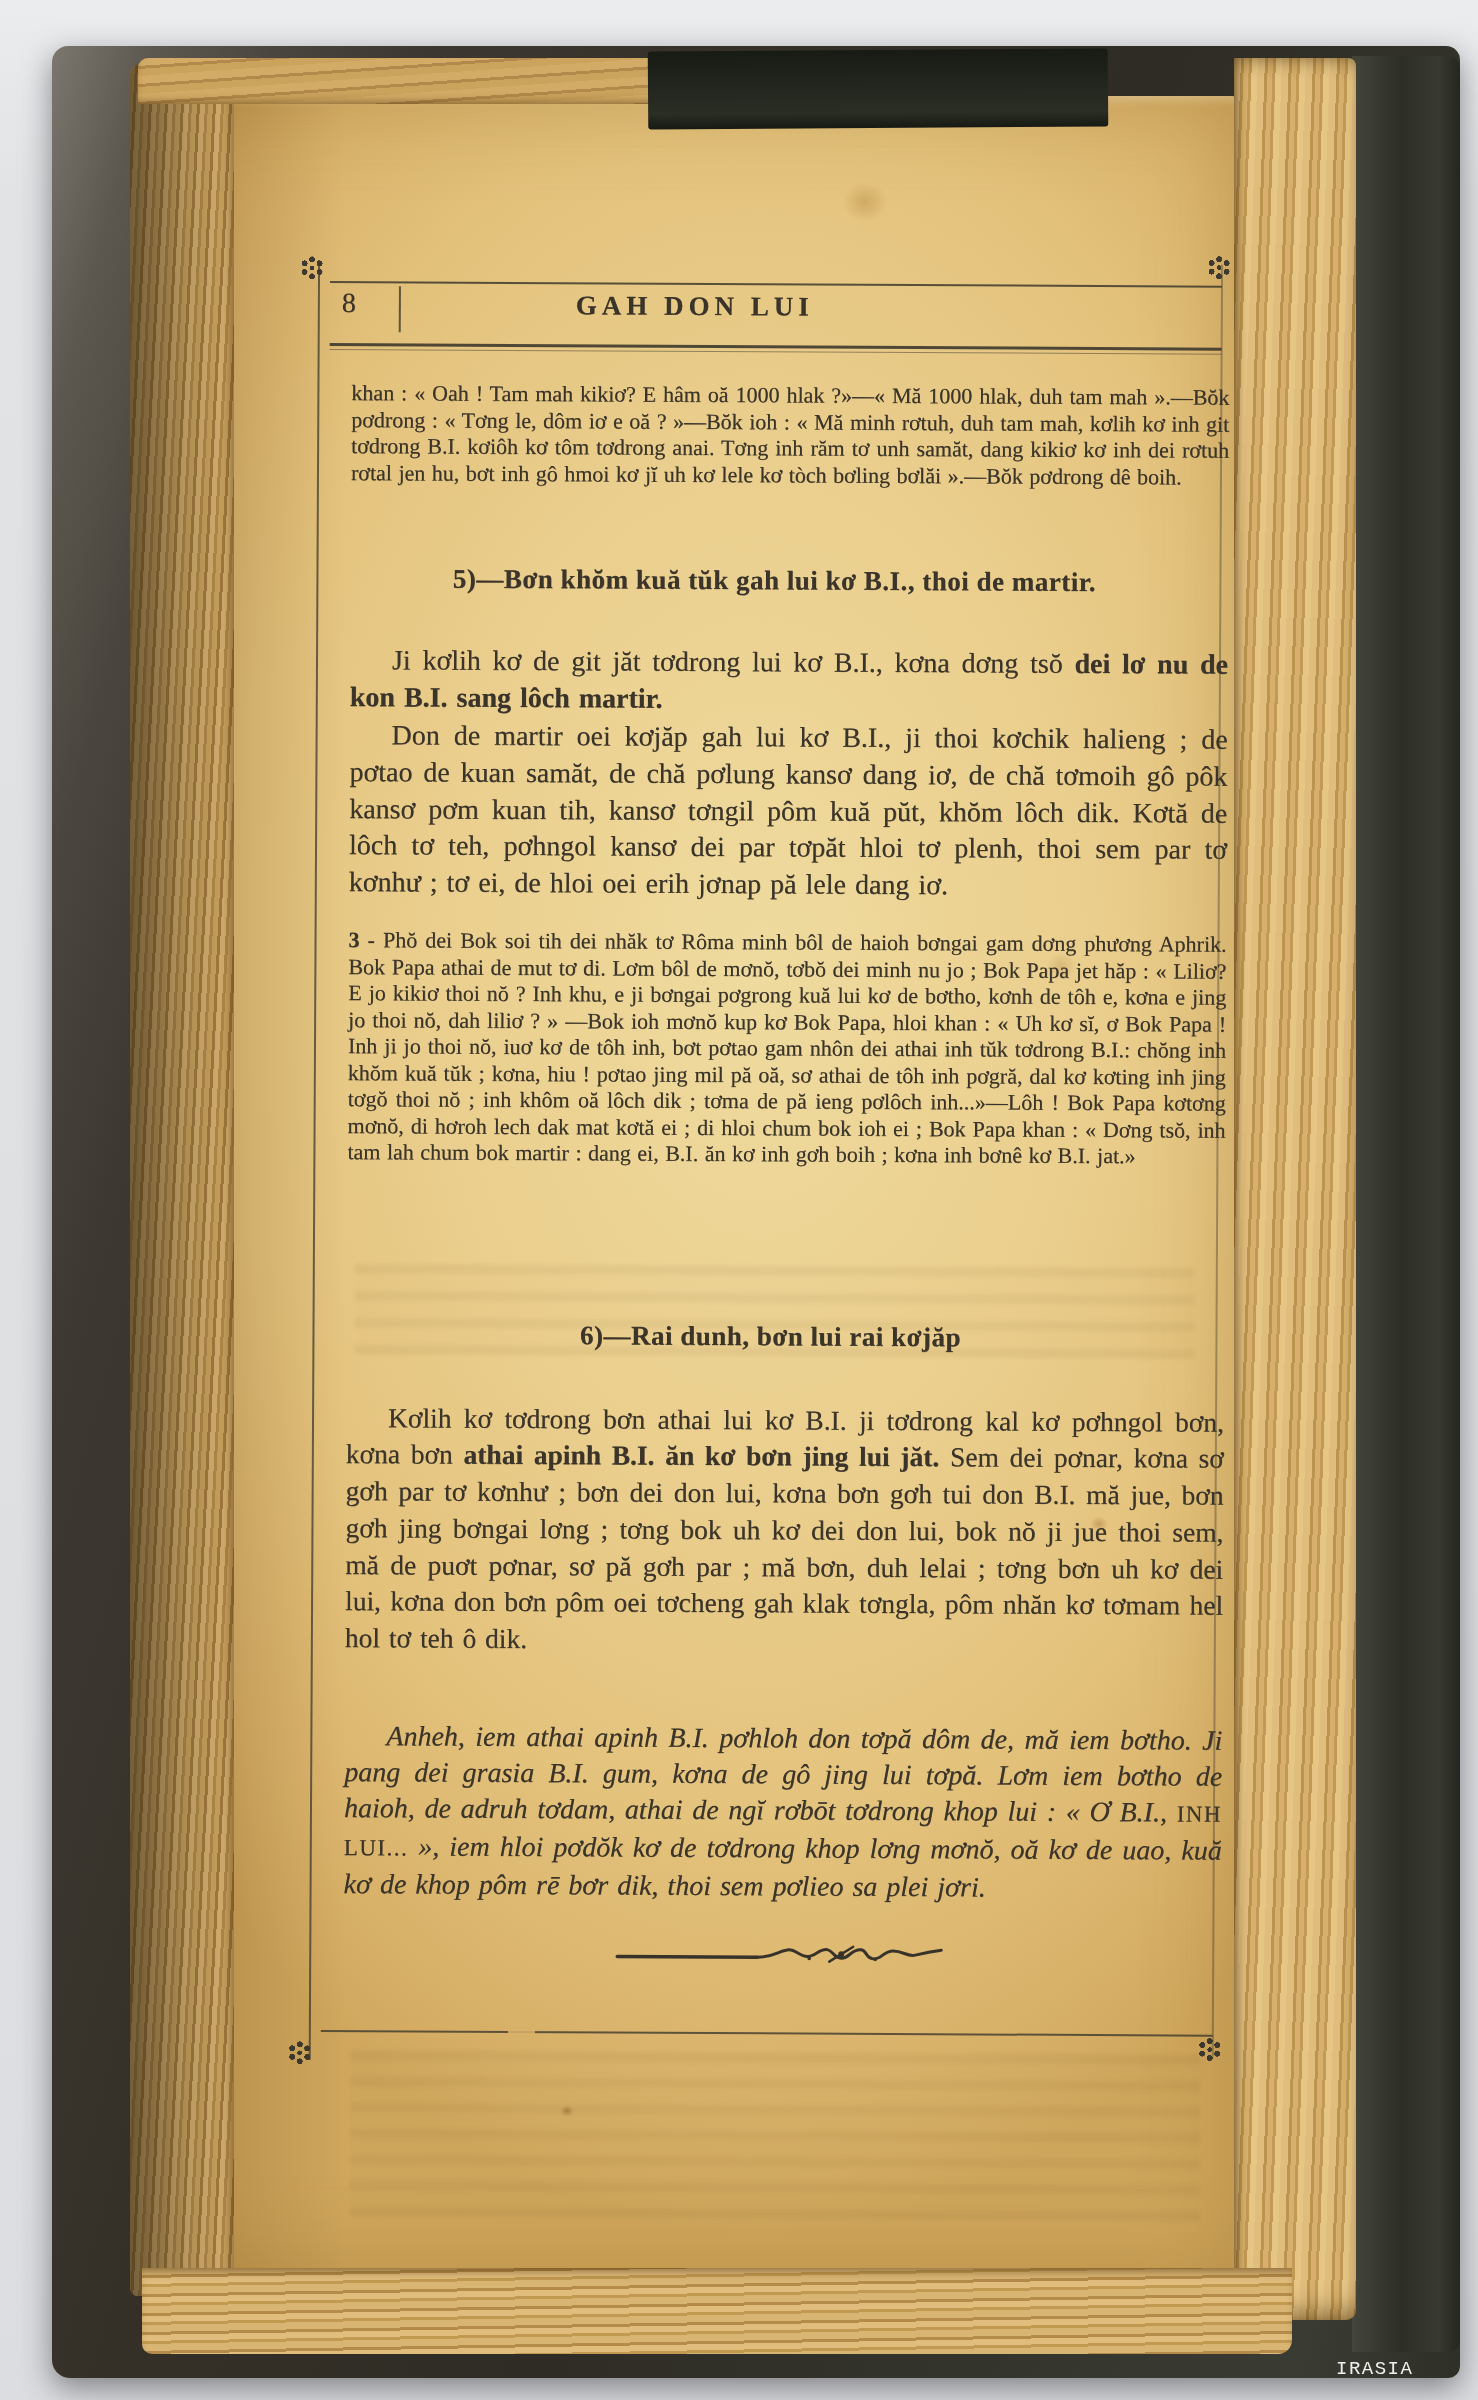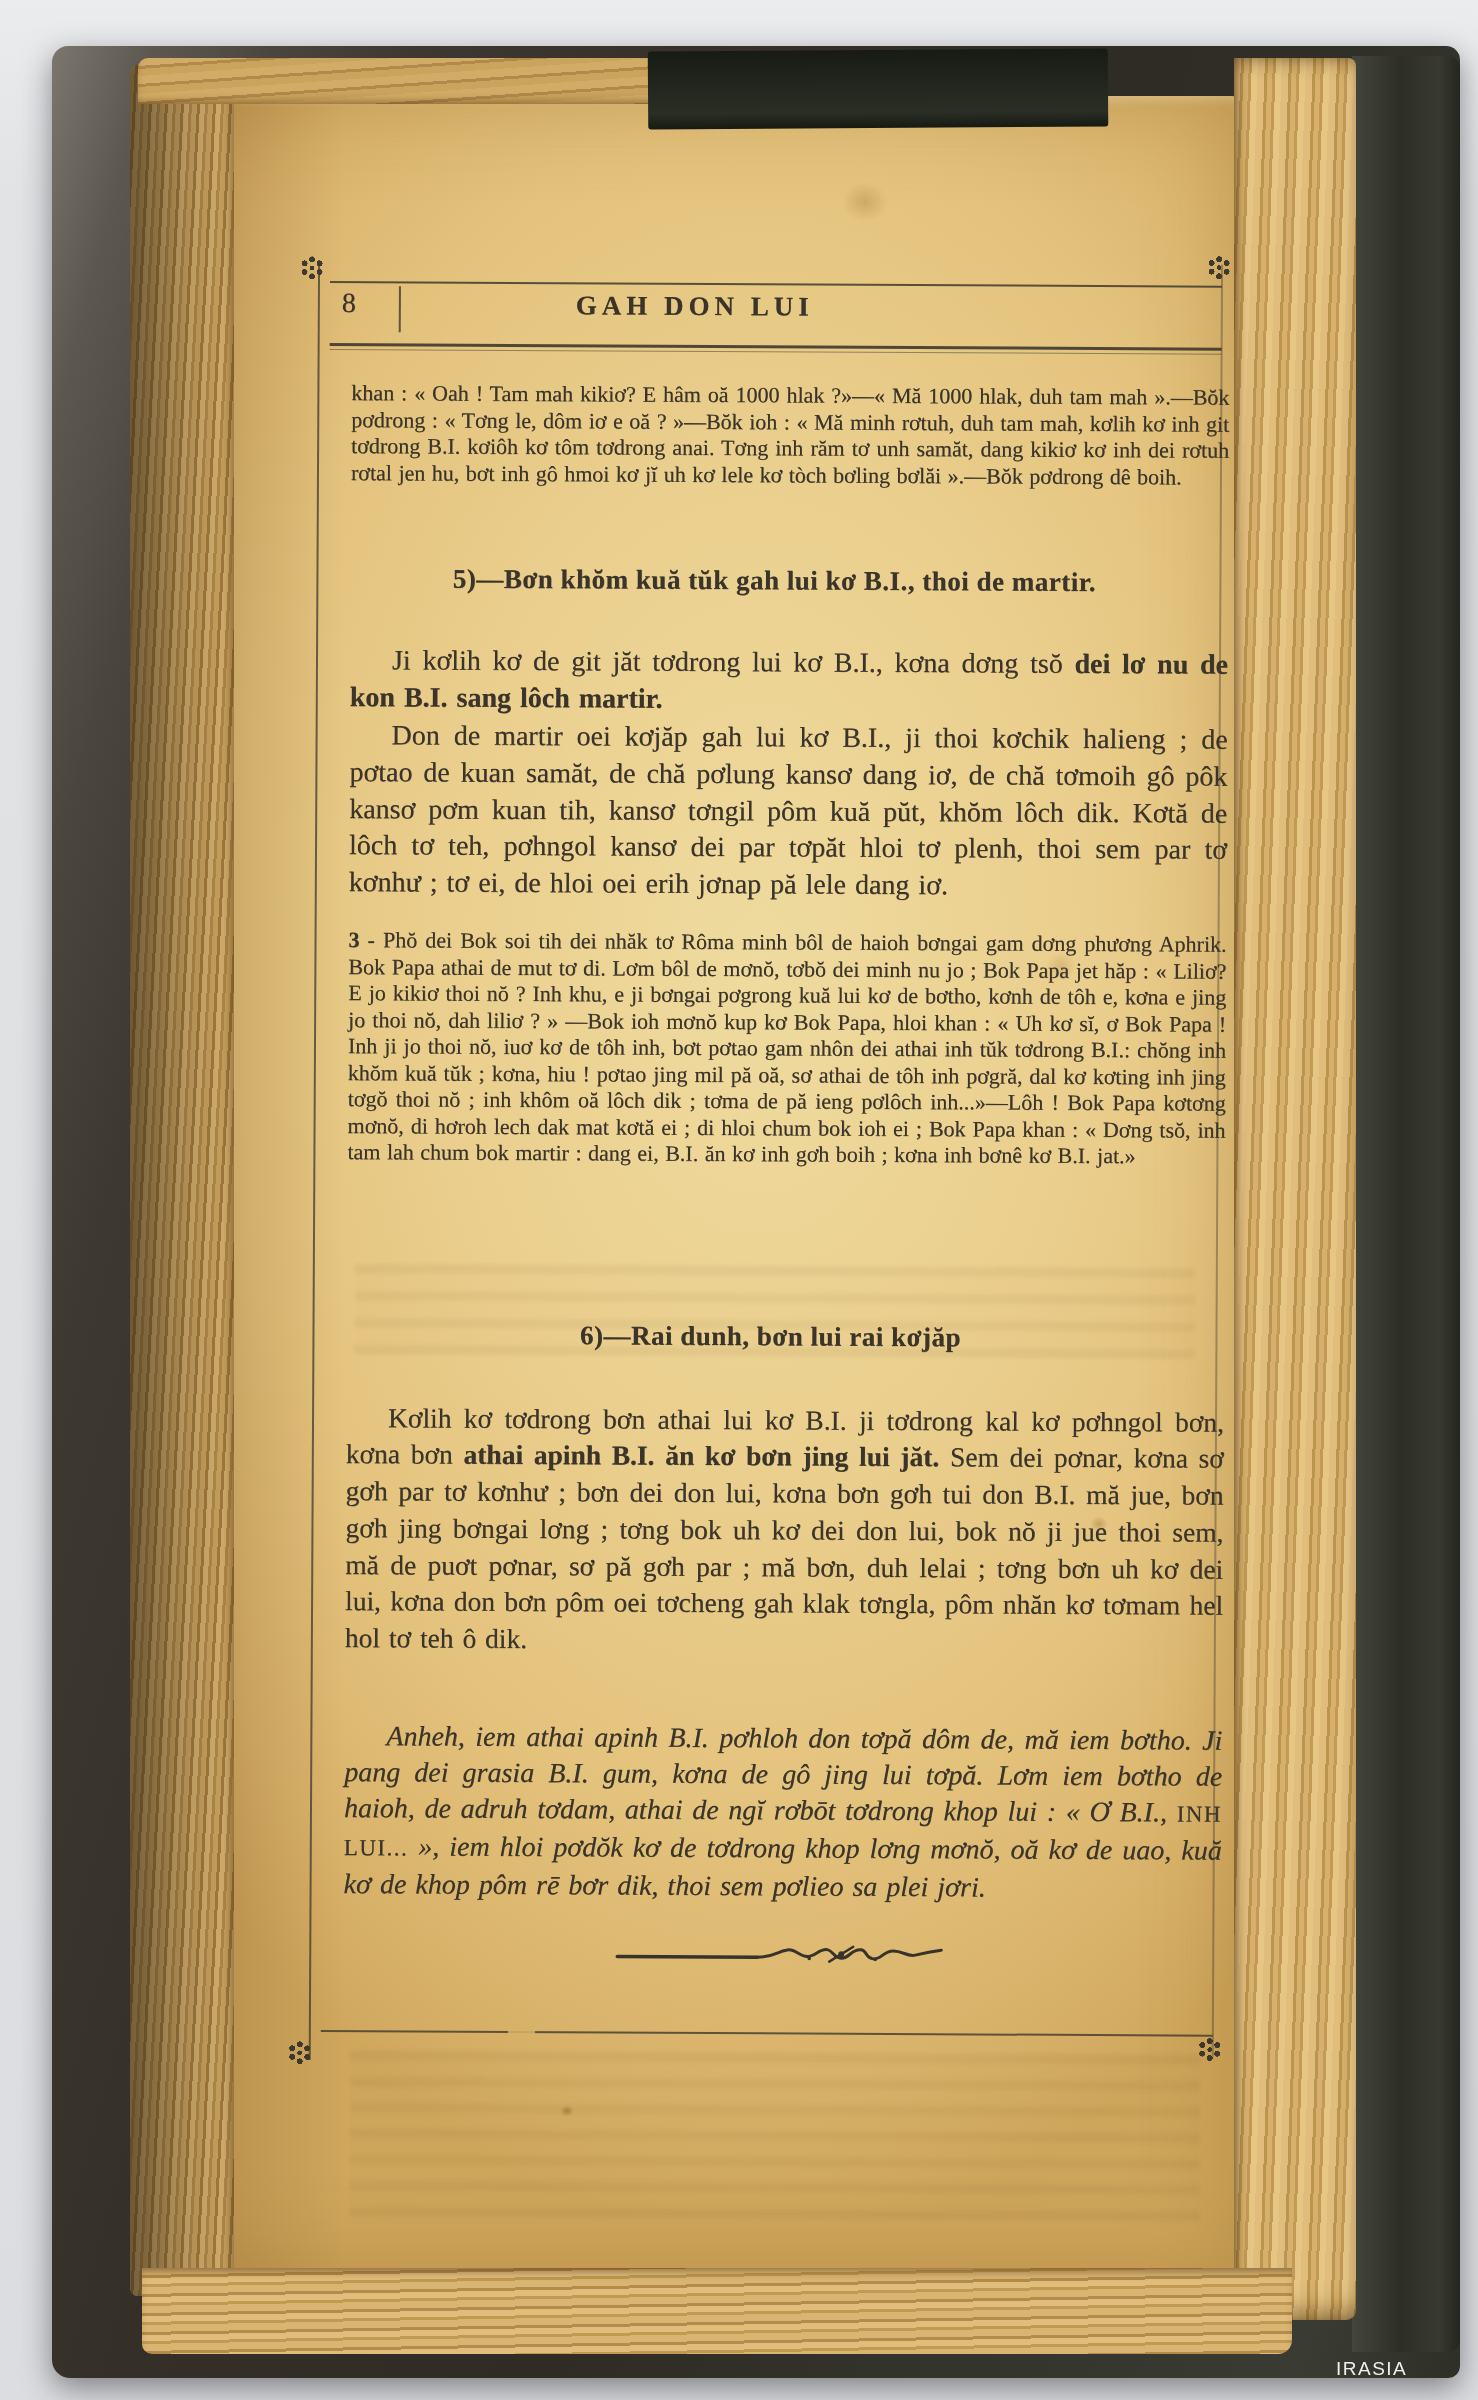--- a/index.html
+++ b/index.html
@@ -109,21 +109,21 @@
   .b{font-weight:bold;}
   .caps{font-style:normal;font-size:.82em;letter-spacing:1.5px;}
   .fn-marker{font-weight:bold;}
   .divider{position:absolute;left:622px;top:1938px;width:332px;height:30px;}
   .ghost{position:absolute;pointer-events:none;filter:blur(2px);opacity:.9;}
   .ghost.g1{left:360px;top:1262px;width:840px;height:92px;
     background:repeating-linear-gradient(0deg,rgba(125,92,40,.10) 0 9px,rgba(125,92,40,.015) 9px 27px);}
   .ghost.g2{left:360px;top:2048px;width:850px;height:168px;
     background:repeating-linear-gradient(0deg,rgba(125,92,40,.11) 0 9px,rgba(125,92,40,.02) 9px 26px);}
   .watermark{position:absolute;left:1336px;top:2358px;z-index:9;color:#eef0ee;
-    font-family:Liberation Sans, sans-serif;font-size:19px;letter-spacing:1.5px;}
+    font-family:Liberation Mono, monospace;font-size:19px;letter-spacing:1.5px;}
 </style>
 </head>
 <body>
 
 <div id="scan">
 
   <div class="cover"></div>
   <div class="cover-right"></div>
   <div class="page"></div>
   <div class="gutter"></div>

